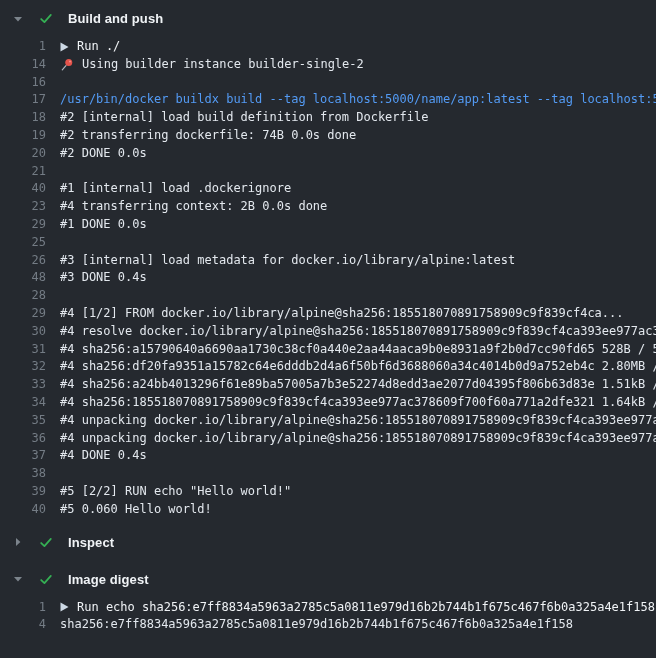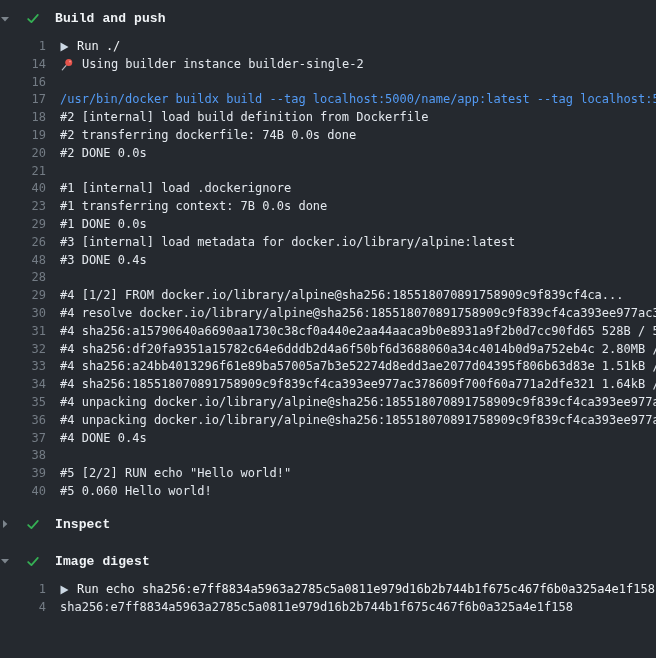--- a/index.html
+++ b/index.html
@@ -15,22 +15,22 @@
     width: 656px; height: 658px;
     padding-top: 5px;
     box-sizing: border-box;
     overflow: hidden;
   }
   .section { margin-bottom: 10px; }
   .section-header {
     display: flex;
     align-items: center;
     height: 27px;
+    padding-left: 13px;
     cursor: pointer;
-    font-family: Liberation Mono, monospace;
   }
   .chevron {
     width: 10px; height: 10px;
     display: inline-flex; align-items: center; justify-content: center;
     flex: none;
   }
   .status-check {
     margin-left: 16px;
     width: 14px; height: 14px;
     display: inline-flex; align-items: center; justify-content: center;
@@ -146,28 +146,32 @@
     <span class="line-content plain"><span></span></span>
   </div>
 
   <div class="log-line">
     <span class="gutter">40</span>
     <span class="line-content plain"><span>#1 [internal] load .dockerignore</span></span>
   </div>
 
   <div class="log-line">
     <span class="gutter">23</span>
-    <span class="line-content plain"><span>#1 transferring context: 7B 0.0s done</span></span>
+    <span class="line-content plain"><span>#4 transferring context: 2B 0.0s done</span></span>
   </div>
 
   <div class="log-line">
     <span class="gutter">29</span>
     <span class="line-content plain"><span>#1 DONE 0.0s</span></span>
   </div>
 
+  <div class="log-line">
+    <span class="gutter">25</span>
+    <span class="line-content plain"><span></span></span>
+  </div>
 
   <div class="log-line">
     <span class="gutter">26</span>
     <span class="line-content plain"><span>#3 [internal] load metadata for docker.io/library/alpine:latest</span></span>
   </div>
 
   <div class="log-line">
     <span class="gutter">48</span>
     <span class="line-content plain"><span>#3 DONE 0.4s</span></span>
   </div>

